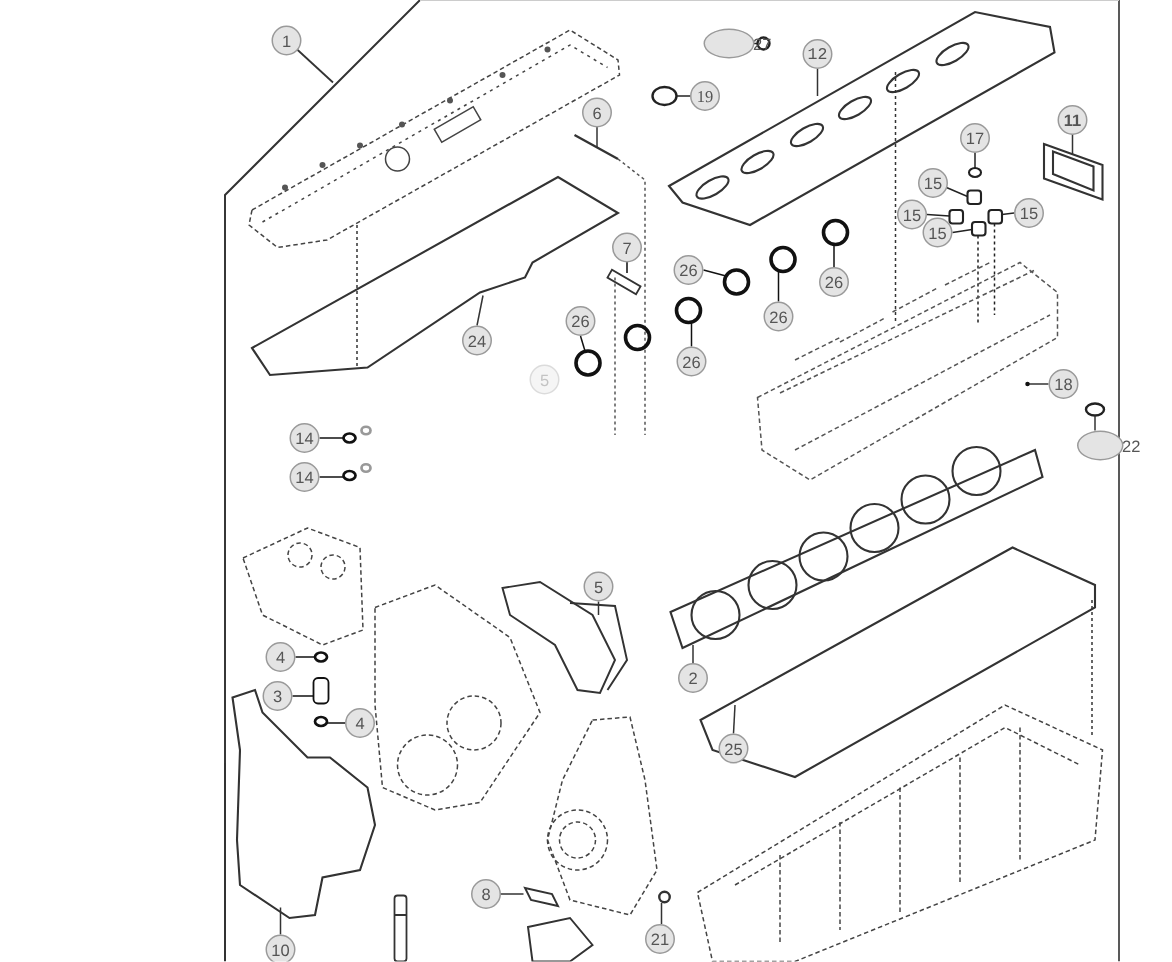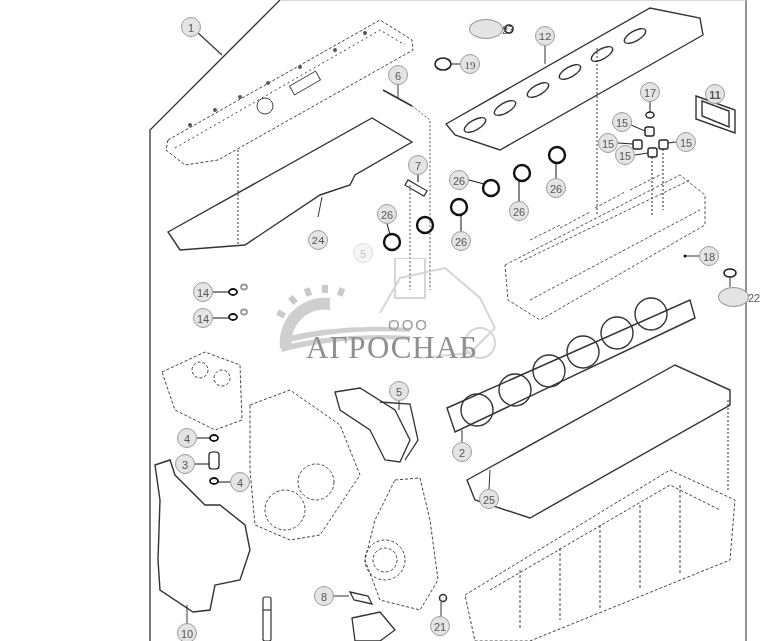--- a/index.html
+++ b/index.html
@@ -206,63 +206,40 @@
     </g>
     <g stroke="#333" stroke-width="1.3" fill="none">
       <path d="M350,592 L368,596 L372,604 L354,600 Z"></path>
       <line x1="333" y1="596" x2="349" y2="596" stroke-width="1"></line>
       <path d="M352,618 L380,612 L395,630 L380,641 L355,641 Z"></path>
       <circle cx="443" cy="598" r="3.5" stroke-width="1.6"></circle>
       <line x1="441" y1="602" x2="441" y2="616" stroke-width="1"></line>
     </g>
   </svg>
 
-  <div class="watermark">
-    <svg width="240" height="120" viewBox="0 0 240 120">
-      <g fill="#a8a8a8" opacity="0.55">
-        <path d="M60,40 a45,45 0 0 0 -50,50 l12,0 a33,33 0 0 1 38,-38 z"></path>
-        <g fill="#9d9d9d">
-          <rect x="20" y="38" width="6" height="8" transform="rotate(-40 23 42)"></rect>
-          <rect x="35" y="30" width="6" height="8" transform="rotate(-20 38 34)"></rect>
-          <rect x="52" y="27" width="6" height="8"></rect>
-          <rect x="68" y="30" width="6" height="8" transform="rotate(20 71 34)"></rect>
-          <rect x="8" y="52" width="6" height="8" transform="rotate(-60 11 56)"></rect>
-        </g>
-        <path d="M10,80 Q70,65 140,70 L140,74 Q70,70 12,86 Z"></path>
-        <path d="M10,88 Q70,74 140,78 L140,82 Q70,78 12,94 Z"></path>
-      </g>
-      <g fill="none" stroke="#c4c4c4" stroke-width="2" opacity="0.7">
-        <path d="M110,55 L130,20 L175,10 L210,40 L225,70 L200,95 L150,100"></path>
-        <rect x="125" y="0" width="30" height="40"></rect>
-        <circle cx="210" cy="85" r="15"></circle>
-      </g>
-    </svg>
-    <span class="wm-ooo">ООО</span>
-    <span class="wm-name">АГРОСНАБ</span>
-  </div>
 
   <div id="callouts">
       <div class="callout" title="gasket kit (overall)" style="left: 191px; top: 27px;">1</div>
       <div class="callout" title="seal ring" style="left: 479px; top: 29px; padding-left: 32px;">27</div>
       <div class="callout" title="intake manifold gasket" style="left: 545px; top: 36px; font-family: Liberation Mono, monospace;">12</div>
       <div class="callout" title="O-ring" style="left: 470px; top: 64px; font-family: Liberation Serif, serif;">19</div>
       <div class="callout" title="bolt" style="left: 398px; top: 75px;">6</div>
-      <div class="callout" title="flange gasket" style="left: 715px; top: 94px; font-weight: bold;">11</div>
+      <div class="callout" title="flange gasket" style="left: 715px; top: 80px; font-weight: bold;">11</div>
       <div class="callout" title="washer" style="left: 650px; top: 92px;">17</div>
       <div class="callout" title="cap seal" style="left: 622px; top: 122px;">15</div>
       <div class="callout" title="cap seal" style="left: 608px; top: 143px;">15</div>
       <div class="callout" title="cap seal" style="left: 686px; top: 142px;">15</div>
       <div class="callout" title="cap seal" style="left: 625px; top: 155px;">15</div>
       <div class="callout" title="sleeve" style="left: 418px; top: 165px;">7</div>
       <div class="callout" title="exhaust gasket" style="left: 459px; top: 180px;">26</div>
       <div class="callout" title="exhaust gasket" style="left: 556px; top: 188px;">26</div>
       <div class="callout" title="exhaust gasket" style="left: 519px; top: 211px;">26</div>
       <div class="callout" title="exhaust gasket" style="left: 387px; top: 214px;">26</div>
       <div class="callout" title="exhaust gasket" style="left: 461px; top: 241px;">26</div>
-      <div class="callout" title="valve cover gasket" style="left: 318px; top: 240px; font-family: Liberation Mono, monospace;">24</div>
+      <div class="callout" title="valve cover gasket" style="left: 318px; top: 227px;">24</div>
       <div class="callout faded" title="gasket" style="left: 363px; top: 253px;">5</div>
       <div class="callout" title="plug" style="left: 709px; top: 256px;">18</div>
       <div class="callout" title="O-ring" style="left: 203px; top: 292px;">14</div>
       <div class="callout" title="O-ring" style="left: 203px; top: 318px;">14</div>
       <div class="callout" title="O-ring" style="left: 728px; top: 297px; padding-left: 29px;">22</div>
       <div class="callout" title="front cover gasket" style="left: 399px; top: 391px;">5</div>
       <div class="callout" title="O-ring" style="left: 187px; top: 438px;">4</div>
       <div class="callout" title="cylinder head gasket" style="left: 462px; top: 452px;">2</div>
       <div class="callout" title="connector" style="left: 185px; top: 464px;">3</div>
       <div class="callout" title="O-ring" style="left: 240px; top: 482px;">4</div>

